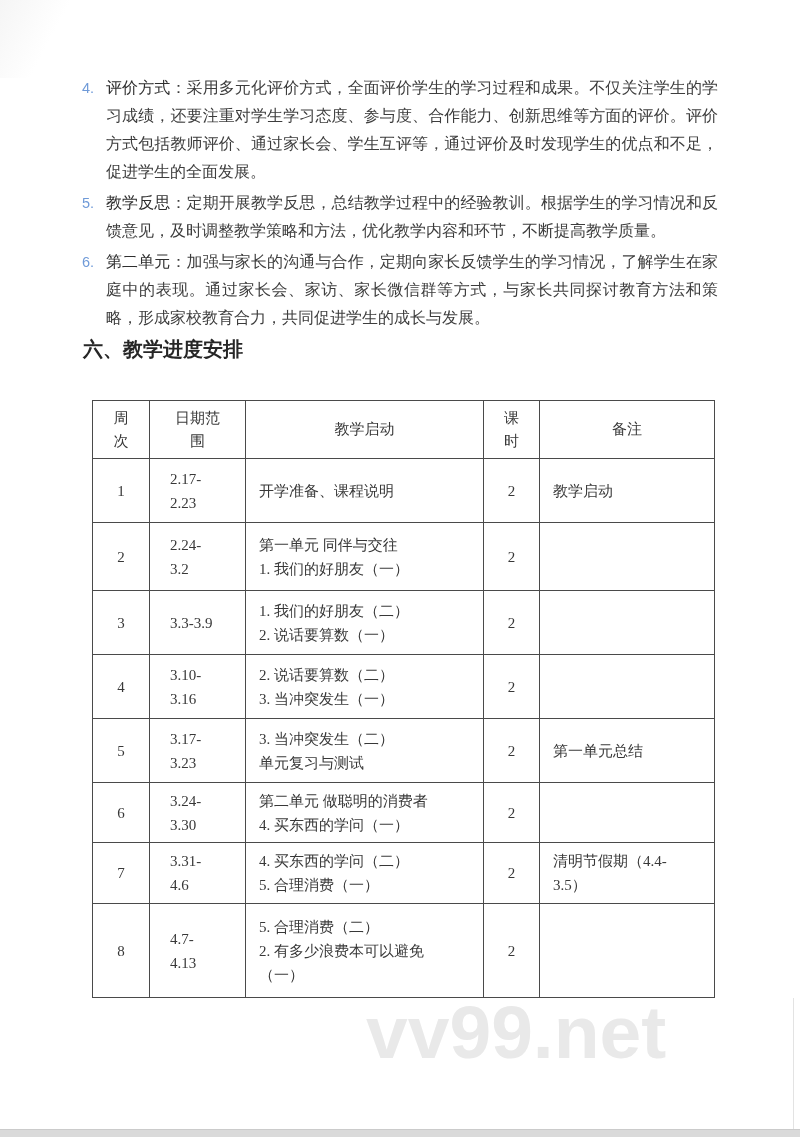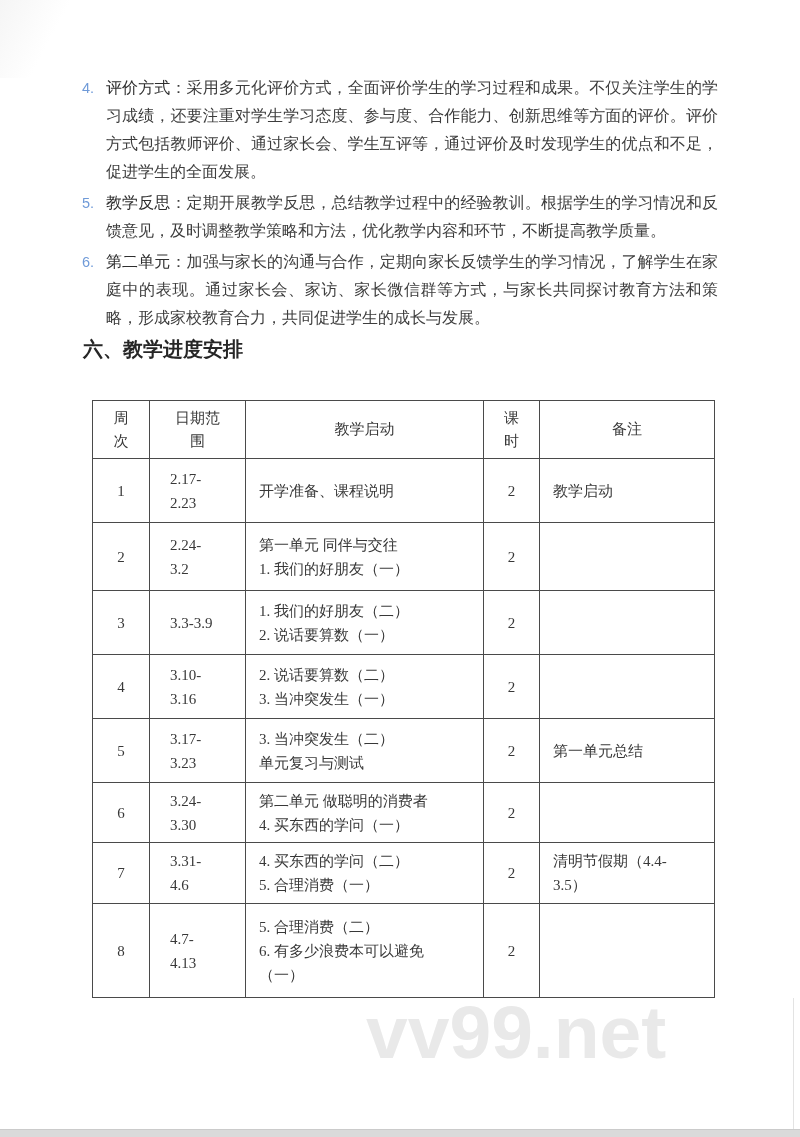--- a/index.html
+++ b/index.html
@@ -192,21 +192,21 @@
 5. 合理消费（一）</td>
         <td class="cell-hours">2</td>
         <td class="cell-notes">清明节假期（4.4-
 3.5）</td>
       </tr>
       <tr>
         <td class="cell-week">8</td>
         <td class="cell-date">4.7-
 4.13</td>
         <td class="cell-content">5. 合理消费（二）
-6. 有多少浪费本可以避免
+2. 有多少浪费本可以避免
 （一）</td>
         <td class="cell-hours">2</td>
         <td class="cell-notes"></td>
       </tr>
     </tbody>
   </table>
 
   <div class="watermark">vv99.net</div>
 
   <div class="edge-line"></div>

